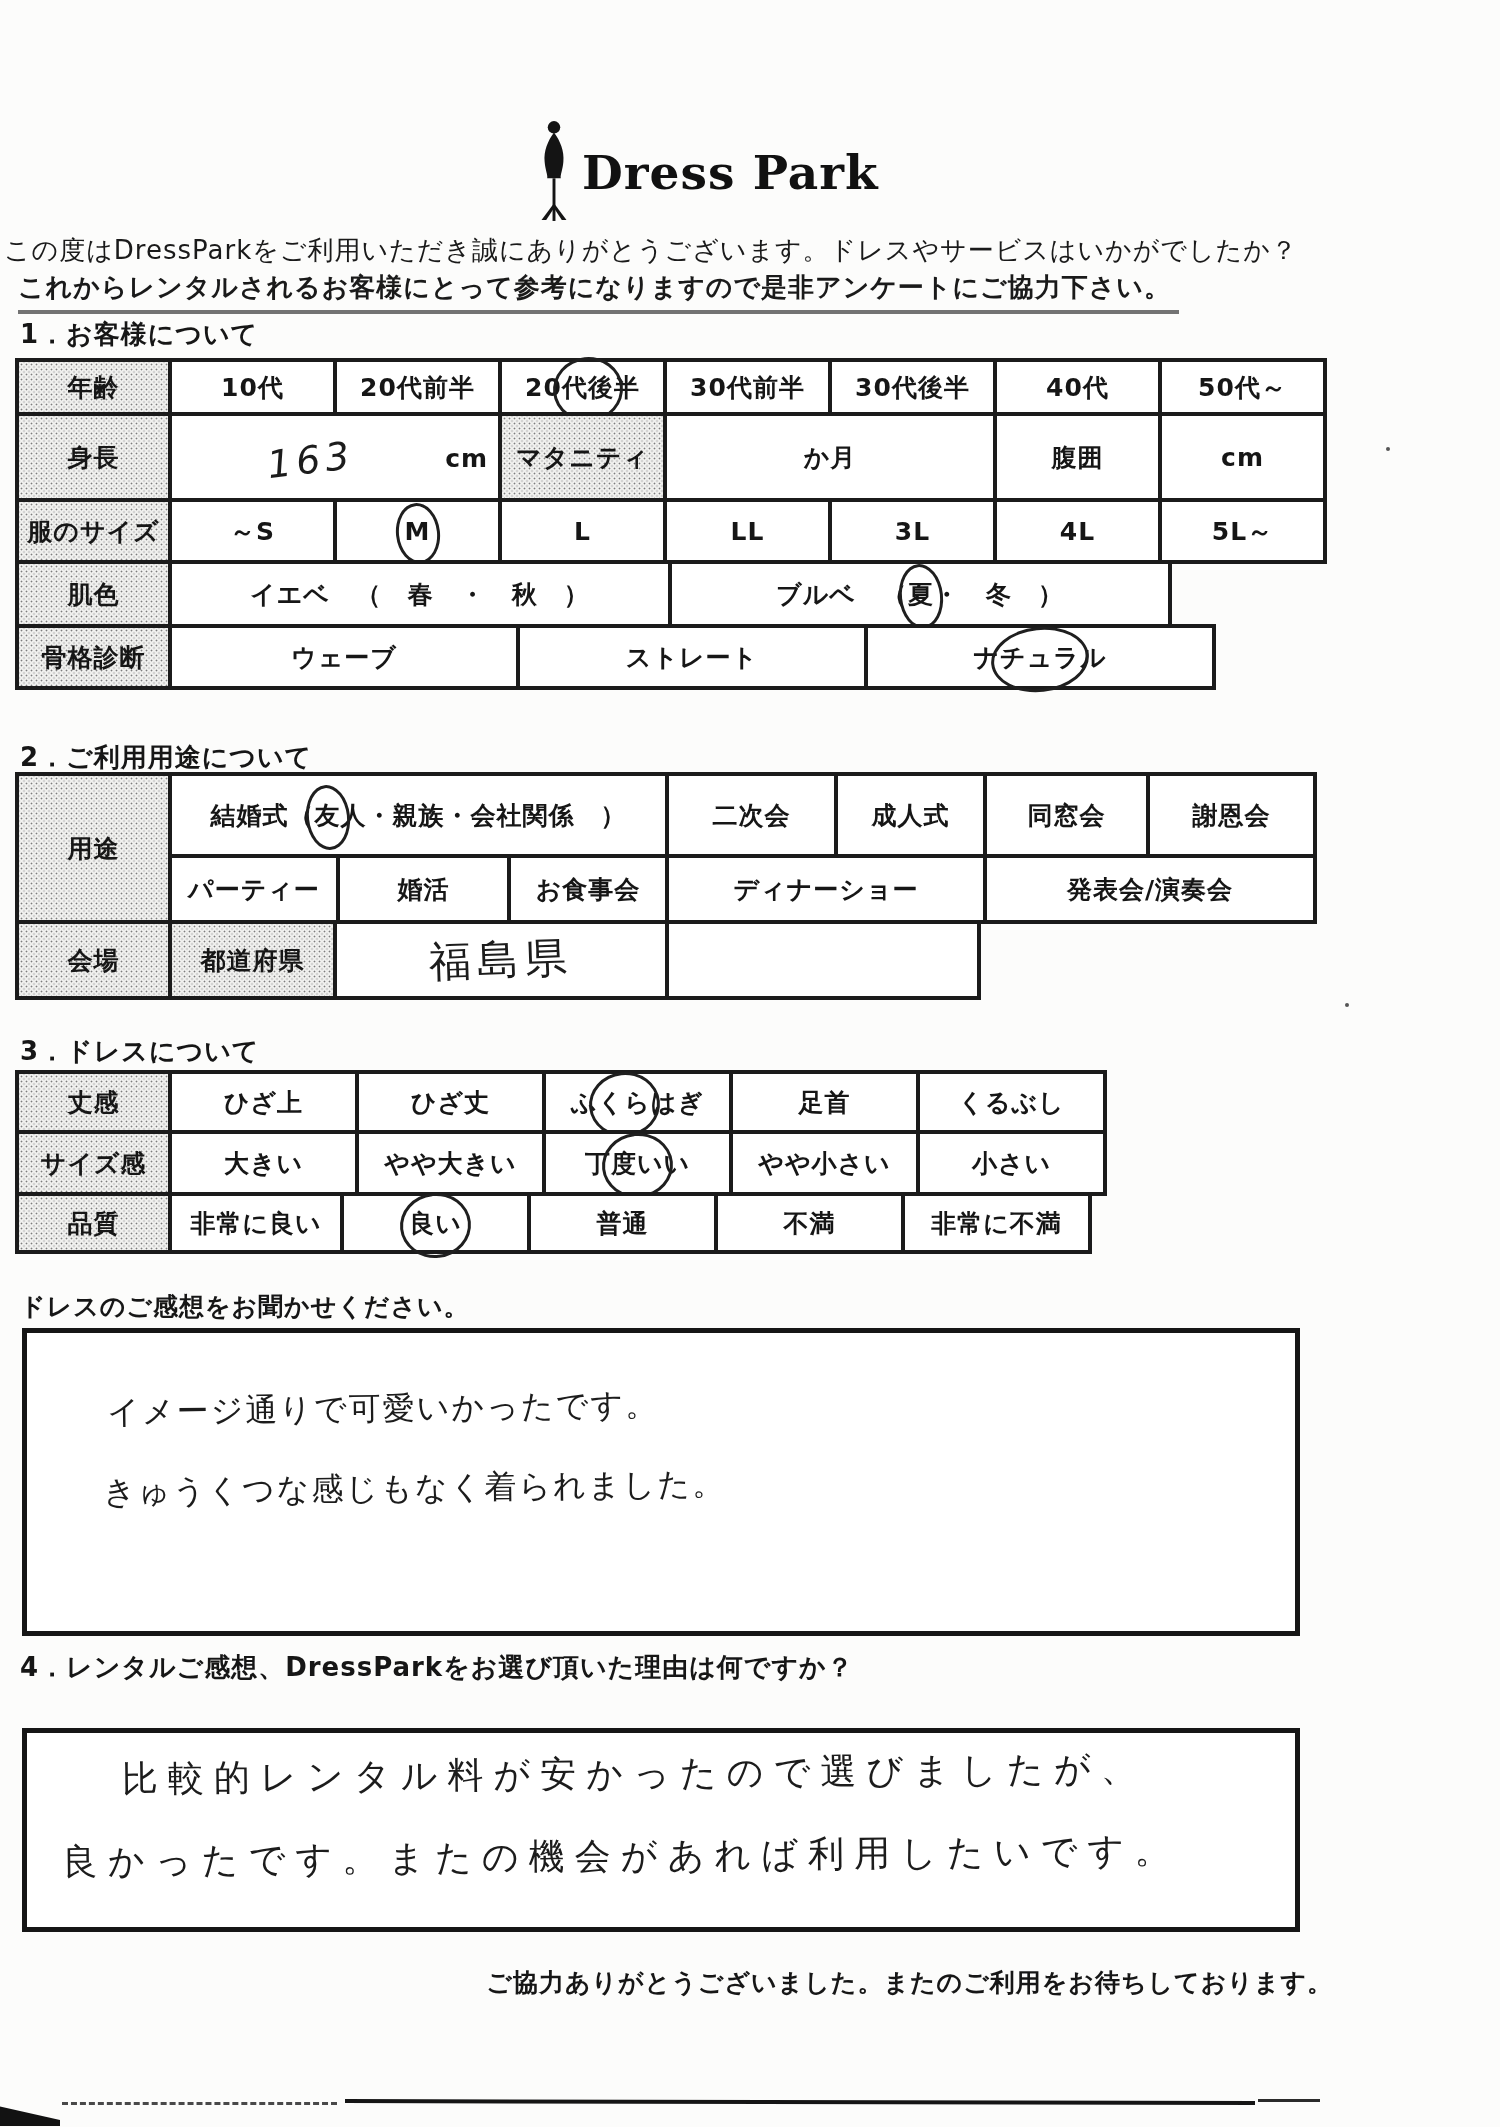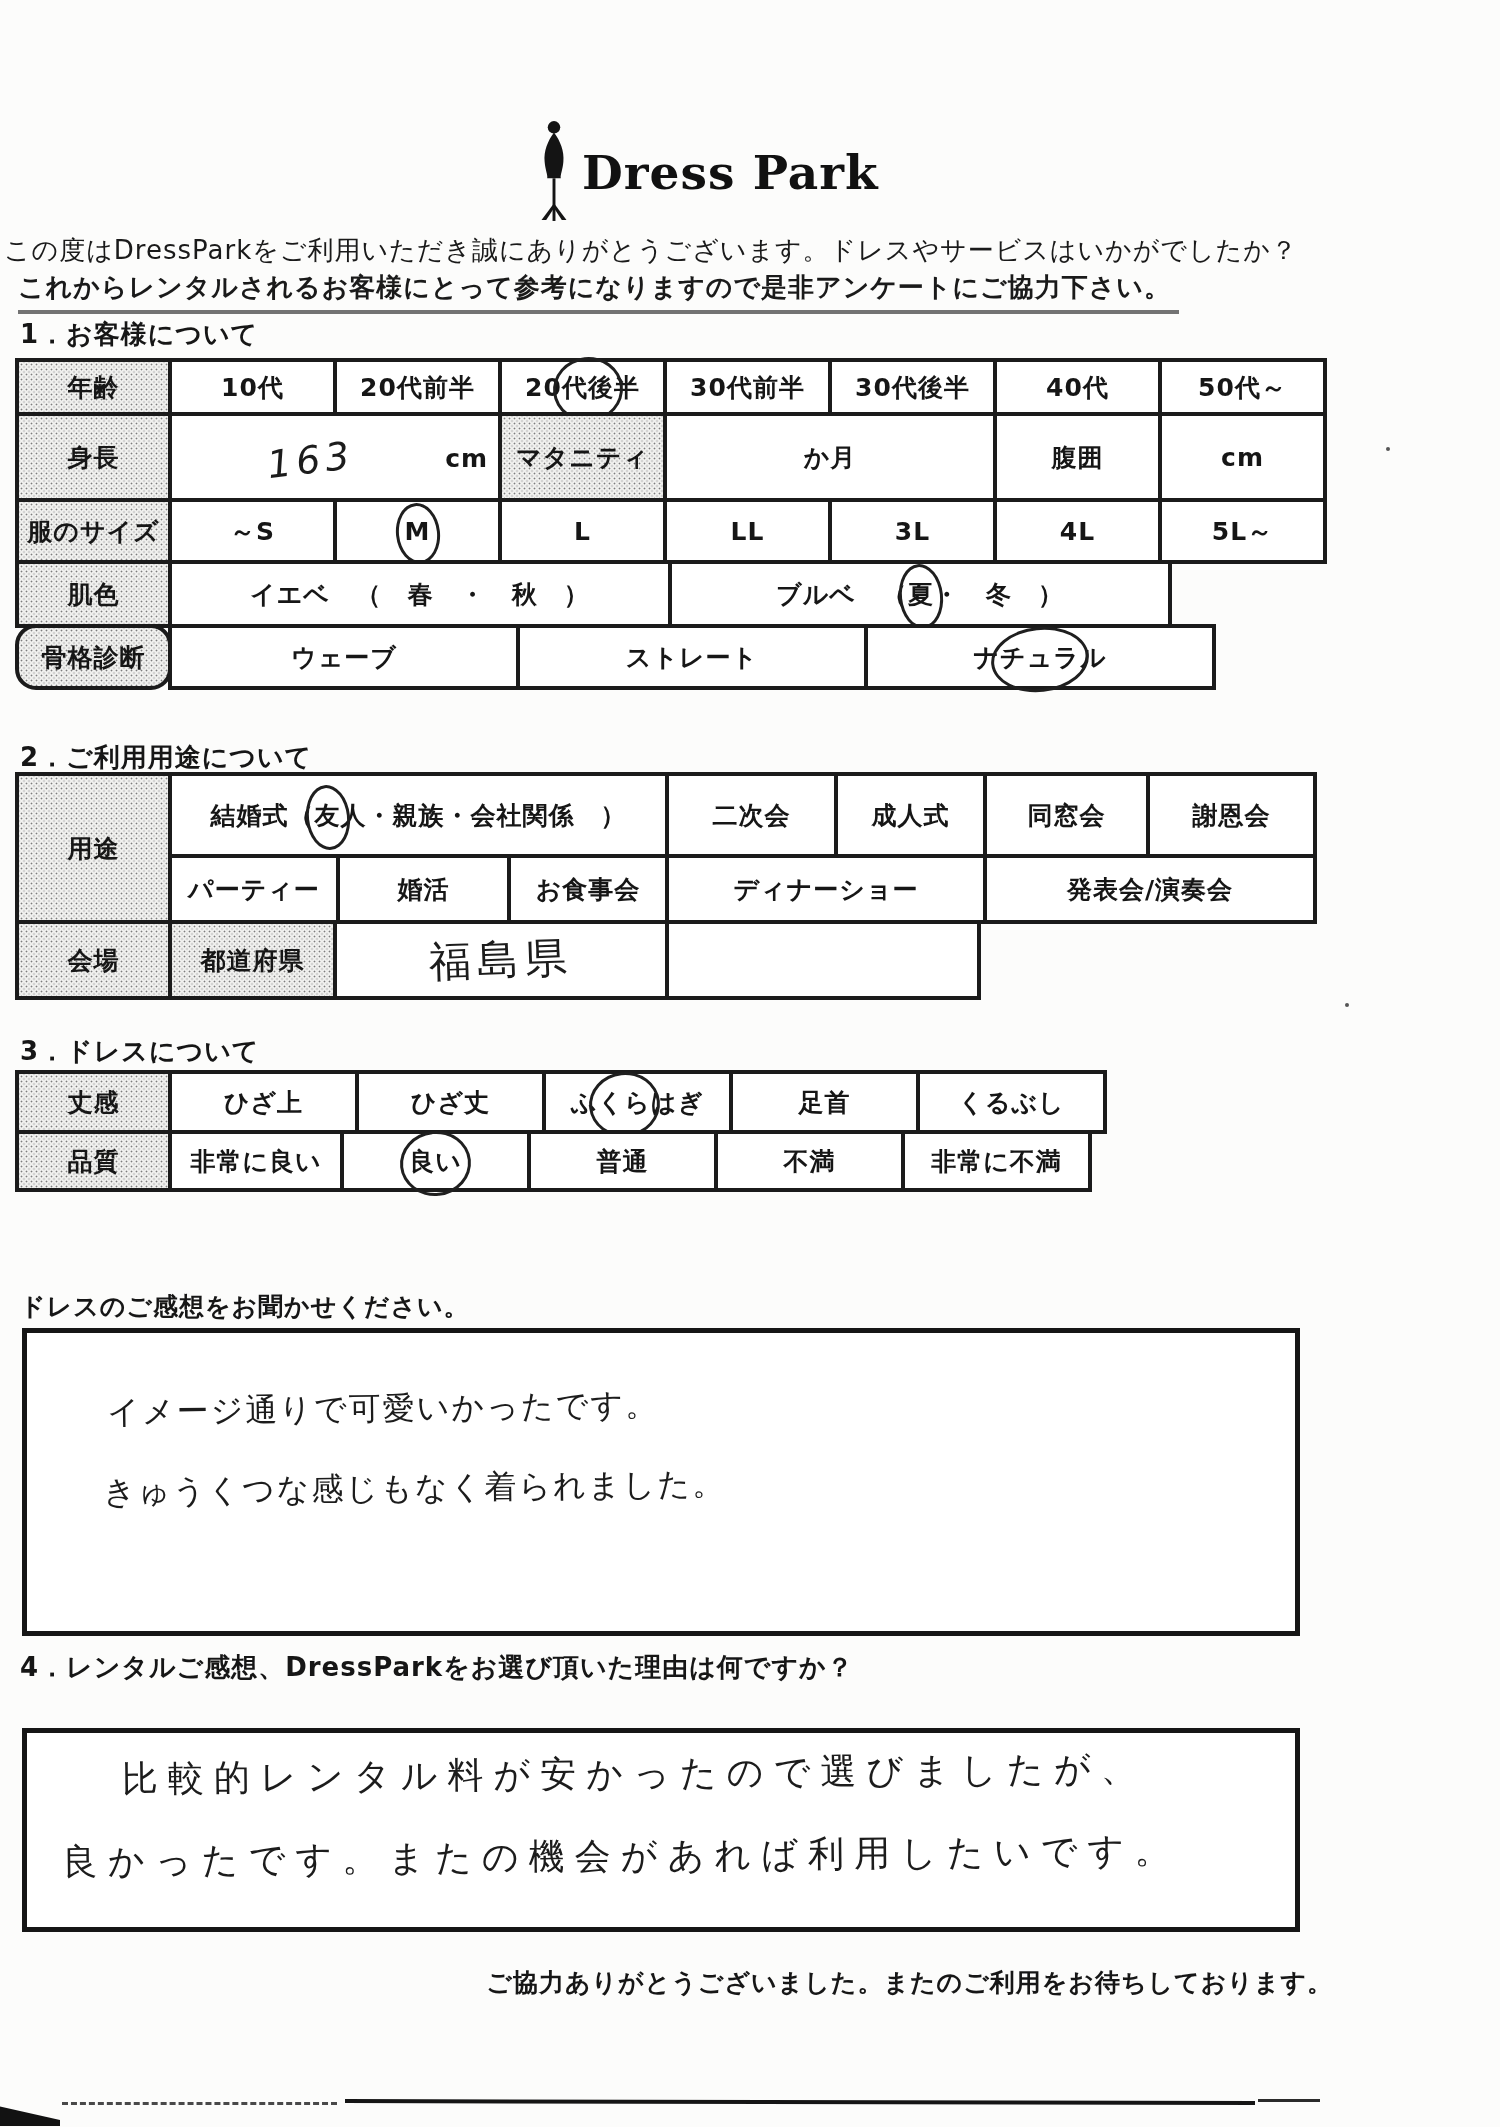--- a/index.html
+++ b/index.html
@@ -139,21 +139,21 @@
       <div class="cell shade" style="width:157px;">肌色</div>
       <div class="cell" style="width:504px;">イエベ　（　春　・　秋　）</div>
       <div class="cell" style="width:504px;">
         <span>ブルベ　（ </span>
           <span class="mark"><i class="ring"></i><span>夏</span></span>
           <span> ・　冬　）</span>
       </div>
     </div>
 
     <div class="trow" style="height:66px;">
-      <div class="cell shade" style="width:157px;border-radius:21px;">骨格診断</div>
+      <div class="cell shade" style="width:157px;">骨格診断</div>
       <div class="cell" style="width:352px;">ウェーブ</div>
       <div class="cell" style="width:352px;">ストレート</div>
       <div class="cell" style="width:352px;">
         <span>ナ</span>
           <span class="mark"><i class="ring"></i><span>チュラ</span></span>
           <span>ル</span>
       </div>
     </div>
   </div>
 
@@ -201,20 +201,32 @@
       <div class="cell" style="width:191px;">ひざ上</div>
       <div class="cell" style="width:191px;">ひざ丈</div>
       <div class="cell" style="width:191px;">
         <span>ふ</span>
           <span class="mark"><i class="ring"></i><span>くら</span></span>
           <span>はぎ</span>
       </div>
       <div class="cell" style="width:191px;">足首</div>
       <div class="cell" style="width:191px;">くるぶし</div>
     </div>
+    <div class="trow" style="height:66px;">
+      <div class="cell shade" style="width:157px;">サイズ感</div>
+      <div class="cell" style="width:191px;">大きい</div>
+      <div class="cell" style="width:191px;">やや大きい</div>
+      <div class="cell" style="width:191px;">
+        <span>丁</span>
+          <span class="mark"><i class="ring"></i><span>度い</span></span>
+          <span>い</span>
+      </div>
+      <div class="cell" style="width:191px;">やや小さい</div>
+      <div class="cell" style="width:191px;">小さい</div>
+    </div>
     <div class="trow" style="height:62px;">
       <div class="cell shade" style="width:157px;">品質</div>
       <div class="cell" style="width:176px;">非常に良い</div>
       <div class="cell" style="width:191px;">
         <span class="mark"><i class="ring"></i><span>良い</span></span>
       </div>
       <div class="cell" style="width:191px;">普通</div>
       <div class="cell" style="width:191px;">不満</div>
       <div class="cell" style="width:191px;">非常に不満</div>
     </div>

